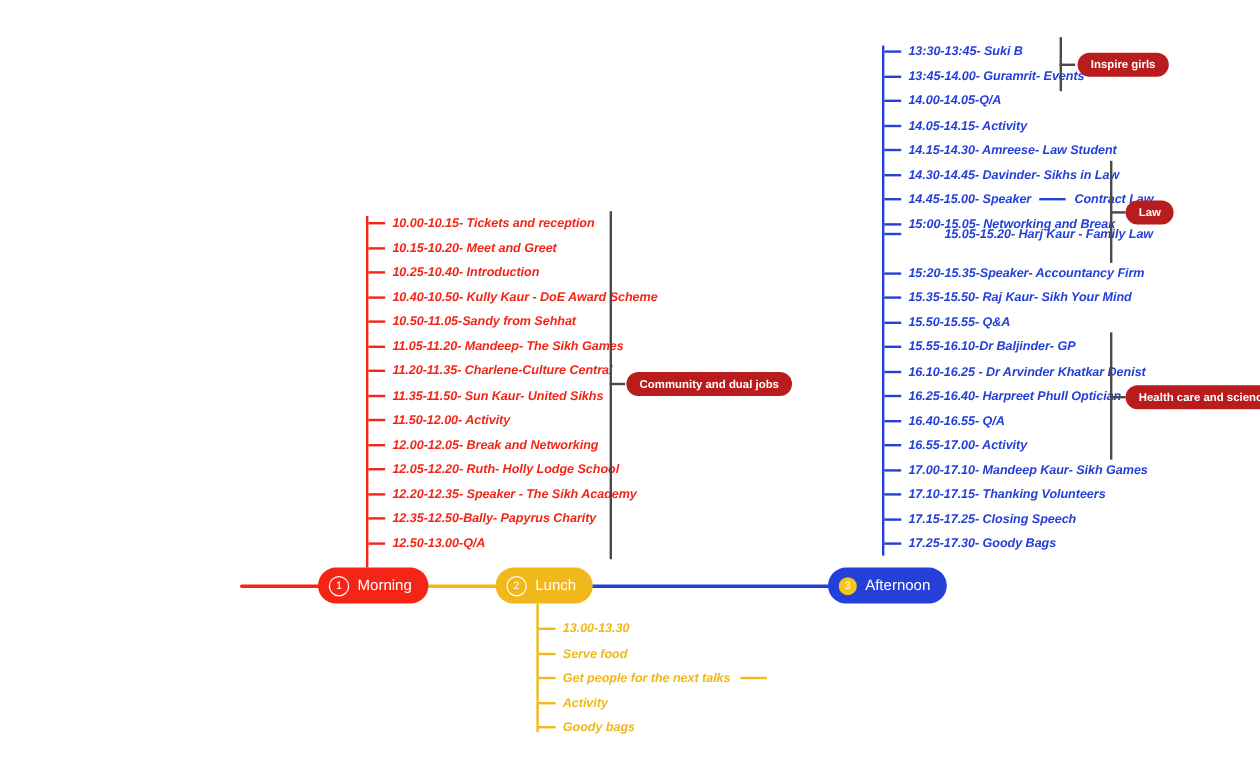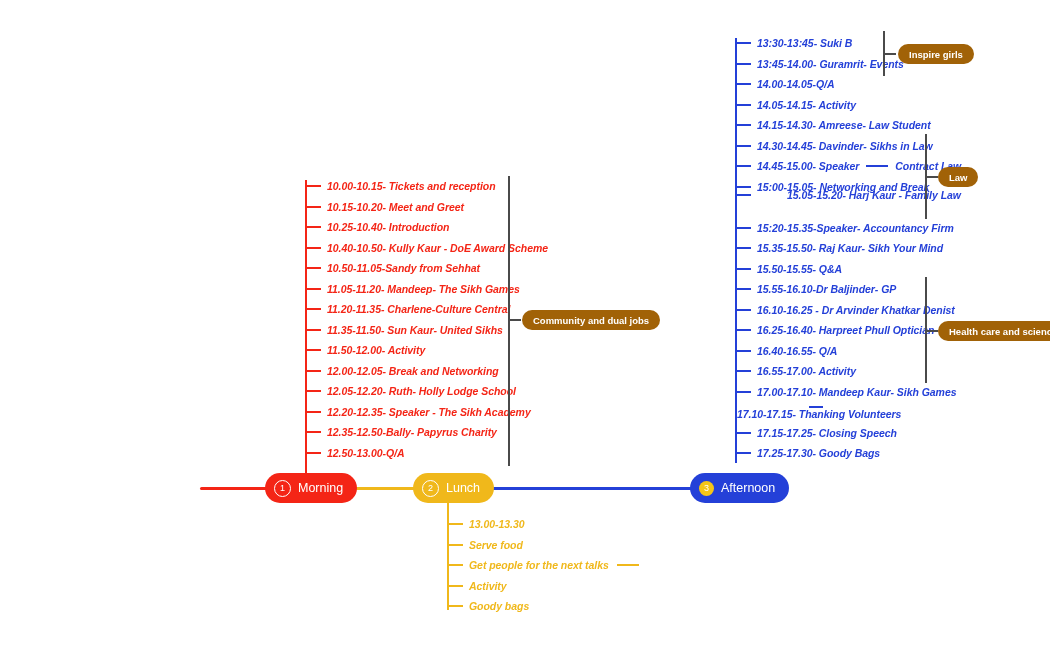--- a/index.html
+++ b/index.html
@@ -126,21 +126,21 @@
     height: 1.5px;
     width: 13px;
     background: #4a4a4a;
   }
 
   
   .badge {
     position: absolute;
     height: 20px;
     border-radius: 10px;
-    background: #a16207;
+    background: #b91c1c;
     color: #ffffff;
     font-size: 9.5px;
     font-weight: bold;
     display: flex;
     align-items: center;
     justify-content: center;
     padding: 1px 11px;
     white-space: nowrap;
     box-sizing: border-box;
   }
@@ -333,21 +333,21 @@
         <span>16.40-16.55- Q/A</span>
       </div>
       <div class="leaf" style="left: 737px; top: 365px; color: rgb(36, 64, 216);">
         <span class="dash" style="background: rgb(36, 64, 216);"></span>
         <span>16.55-17.00- Activity</span>
       </div>
       <div class="leaf" style="left: 737px; top: 385.5px; color: rgb(36, 64, 216);">
         <span class="dash" style="background: rgb(36, 64, 216);"></span>
         <span>17.00-17.10- Mandeep Kaur- Sikh Games</span>
       </div>
-      <div class="leaf" style="left: 737px; top: 406px; color: rgb(36, 64, 216); flex-direction: column;">
+      <div class="leaf" style="left: 737px; top: 406px; color: rgb(36, 64, 216);">
         <span class="dash" style="background: rgb(36, 64, 216);"></span>
         <span>17.10-17.15- Thanking Volunteers</span>
       </div>
       <div class="leaf" style="left: 737px; top: 426.5px; color: rgb(36, 64, 216);">
         <span class="dash" style="background: rgb(36, 64, 216);"></span>
         <span>17.15-17.25- Closing Speech</span>
       </div>
       <div class="leaf" style="left: 737px; top: 447px; color: rgb(36, 64, 216);">
         <span class="dash" style="background: rgb(36, 64, 216);"></span>
         <span>17.25-17.30- Goody Bags</span>

